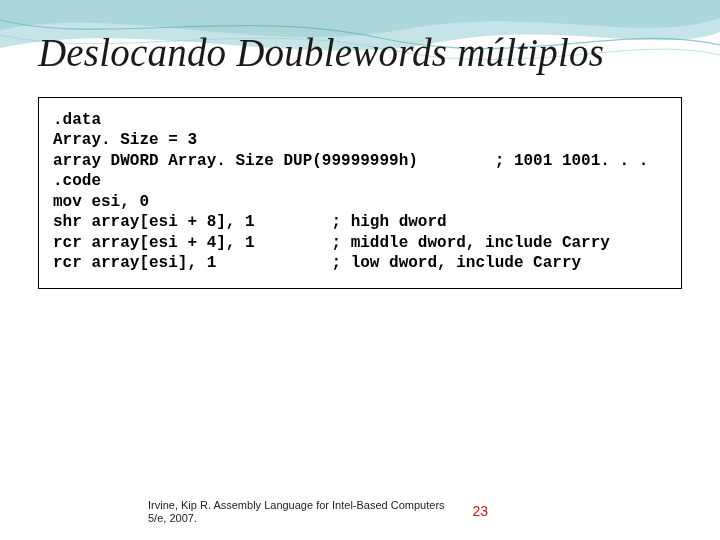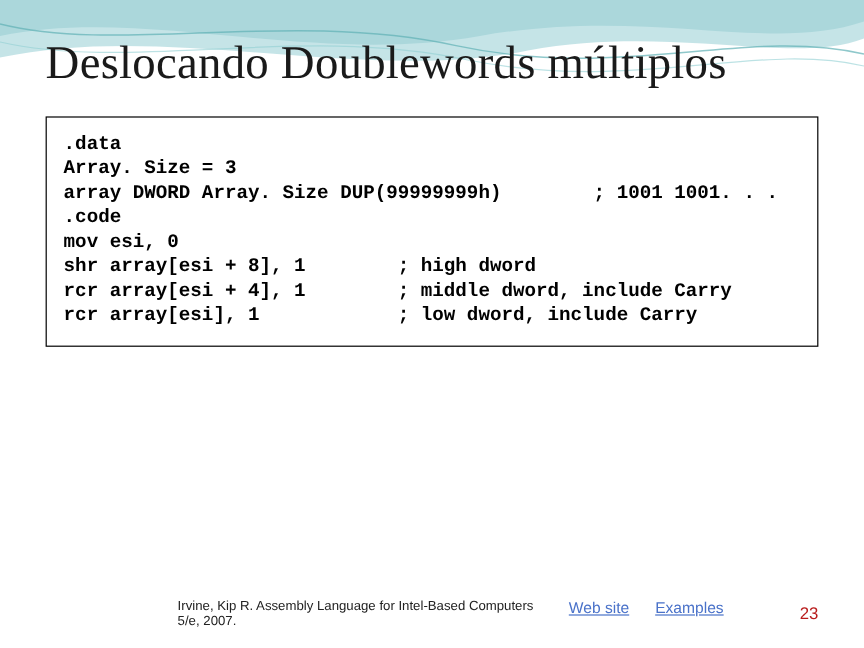--- a/index.html
+++ b/index.html
@@ -13,20 +13,21 @@
     position: absolute; top: 0; left: 0; width: 720px; height: 100px;
     z-index: 0; pointer-events: none;
   }
   .content { position: relative; z-index: 1; padding: 30px 38px 0 38px; }
   .title {
     font-size: 39px;
     color: #1a1a1a;
     font-weight: normal;
     margin-bottom: 22px;
     letter-spacing: 0.2px;
+    font-style: italic;
   }
   .bullets { list-style: none; margin-left: 6px; }
   .bullets li {
     position: relative;
     padding-left: 22px;
     font-size: 21px;
     line-height: 1.22;
     color: #000;
     margin-bottom: 2px;
   }
@@ -84,20 +85,16 @@
 array DWORD Array. Size DUP(99999999h)        ; 1001 1001. . .
 .code
 mov esi, 0
 shr array[esi + 8], 1        ; high dword
 rcr array[esi + 4], 1        ; middle dword, include Carry
 rcr array[esi], 1            ; low dword, include Carry</div>
   </div>
 
   <div class="footer">
     <div class="citation">Irvine, Kip R. Assembly Language for Intel-Based Computers 5/e, 2007.</div>
-    <div class="links">
-      <a href="#">Web site</a>
-      <a href="#">Examples</a>
-    </div>
     <div class="pagenum">23</div>
   </div>
 
 </div>
 
 </body></html>

